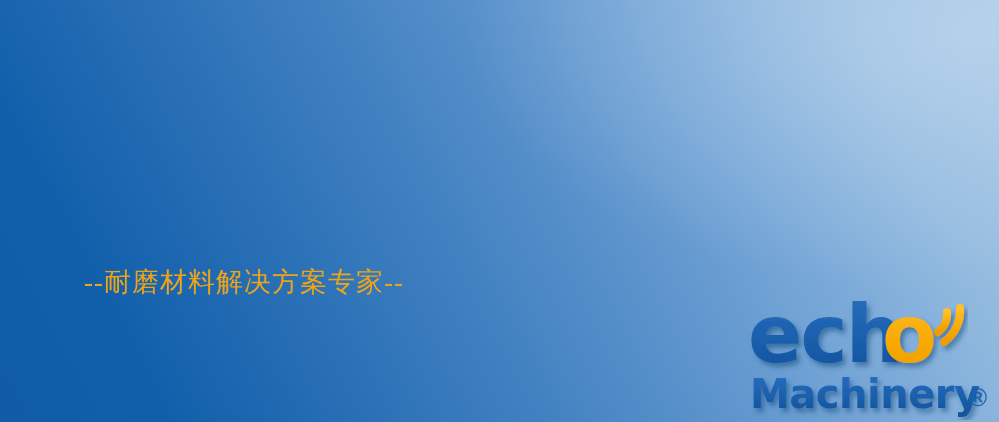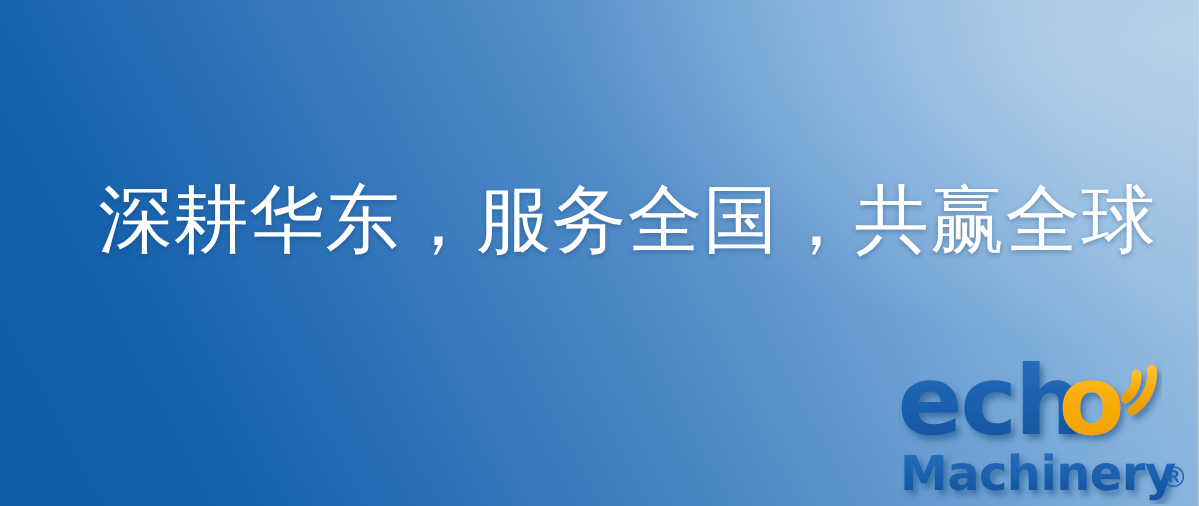--- a/index.html
+++ b/index.html
@@ -72,22 +72,22 @@
     height: 124px;
     z-index: 4;
   }
   .logo svg { display: block; }
 </style>
 </head>
 <body>
 
 <div id="banner">
 
-  <div class="headline">深耕华东，服务全国，共赢全球</div>
 
+  <div class="subhead">--耐磨材料解决方案专家--</div>
 
   <div class="logo">
     <svg width="248" height="124" viewBox="0 0 248 124" xmlns="http://www.w3.org/2000/svg">
       <defs>
         <filter id="lshadow" x="-25%" y="-25%" width="160%" height="170%">
           <feDropShadow dx="3" dy="4" stdDeviation="2.6" flood-color="#0c3a6e" flood-opacity="0.45"></feDropShadow>
         </filter>
         <linearGradient id="blueGrad" x1="0" y1="0" x2="0" y2="1">
           <stop offset="0%" stop-color="#2a6fc0"></stop>
           <stop offset="55%" stop-color="#1a5fad"></stop>

